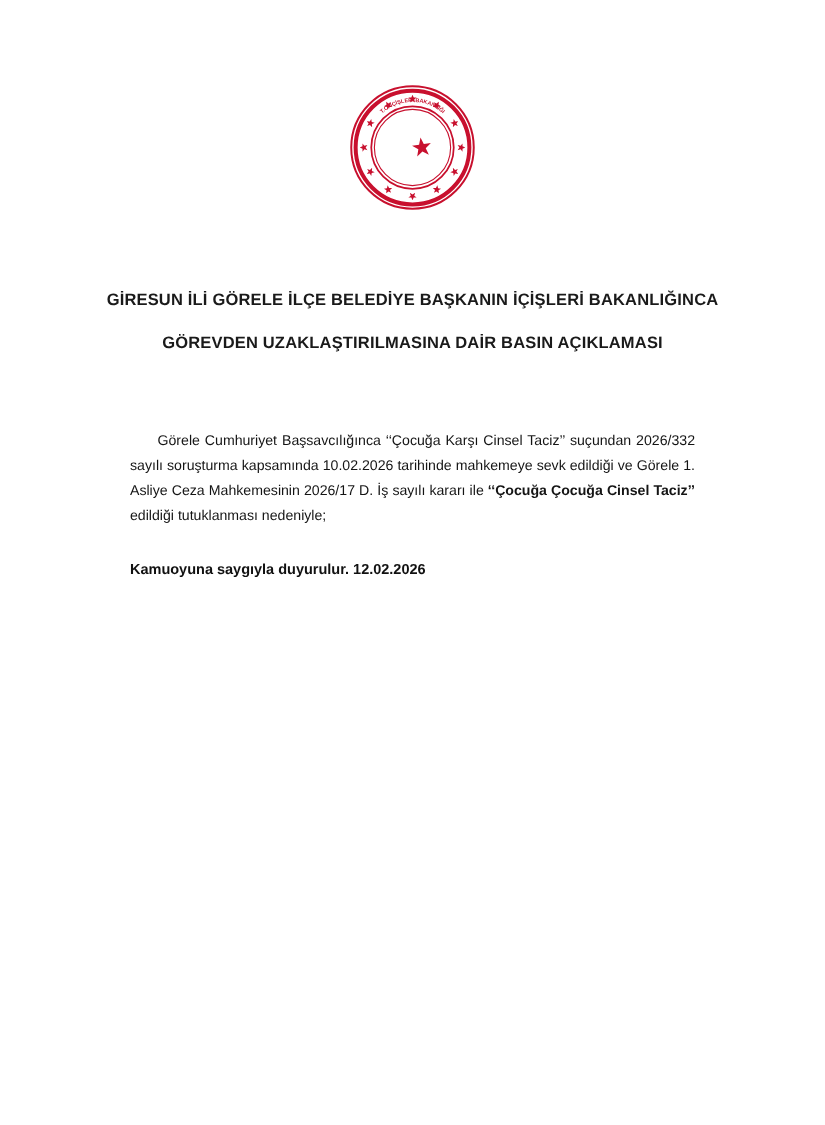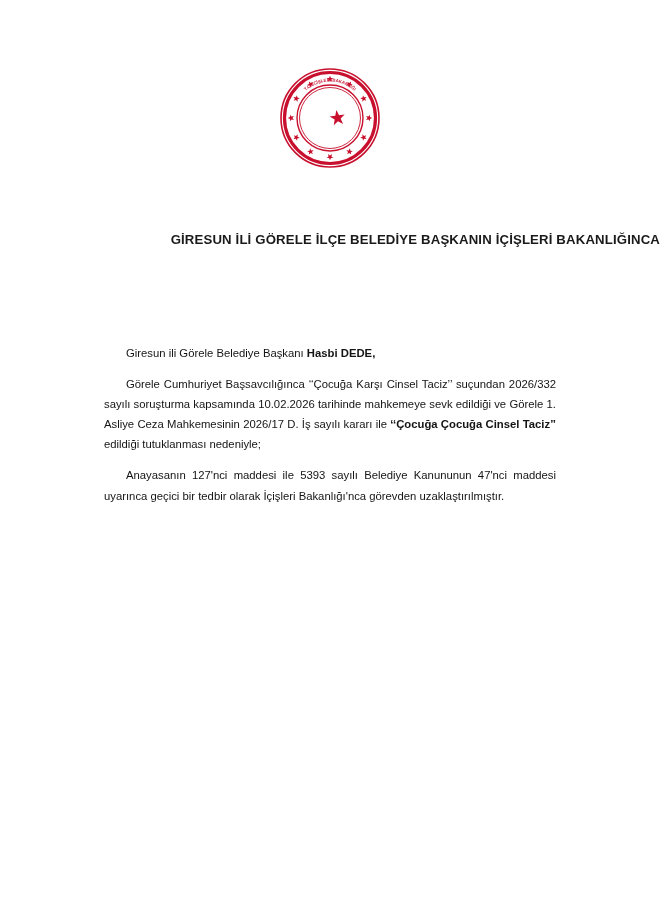--- a/index.html
+++ b/index.html
@@ -41,21 +41,21 @@
     width: 104px;
     height: 104px;
   }
 
   
   .title-block {
     position: absolute;
     top: 232px;
     left: 0;
     width: 660px;
-    text-align: right;
+    text-align: center;
   }
   .title-line {
     font-family: "Liberation Sans", sans-serif;
     font-weight: bold;
     font-size: 13.2px;
     letter-spacing: 0.15px;
     color: #1a1a1a;
     line-height: 1.2;
   }
   .title-line + .title-line {
@@ -168,29 +168,27 @@
         <g transform="translate(52,52)">
           <path d="M -6 -16 A 16 16 0 1 0 -6 16 A 13 13 0 1 1 -6 -16 Z" fill="#c8102e"></path>
           <polygon fill="#c8102e" transform="translate(7.5,0) rotate(-8)" points="0,-8 1.9,-2.5 7.6,-2.5 3,1 4.7,6.6 0,3.2 -4.7,6.6 -3,1 -7.6,-2.5 -1.9,-2.5"></polygon>
         </g>
       </svg>
     </div>
   </div>
 
   <div class="title-block">
     <div class="title-line">GİRESUN İLİ GÖRELE İLÇE BELEDİYE BAŞKANIN İÇİŞLERİ BAKANLIĞINCA</div>
+    <div class="title-line">GÖREVDEN UZAKLAŞTIRILMASINA DAİR BASIN AÇIKLAMASI</div>
   </div>
 
   <div class="body-block">
 
-    <p class="para indent">
-      <span class="inline">Giresun ili Görele Belediye Başkanı </span><b>Hasbi DEDE,</b>
-    </p>
 
     <p class="para indent">
       <span class="inline">Görele Cumhuriyet Başsavcılığınca ‘‘Çocuğa Karşı Cinsel Taciz’’ suçundan 2026/332 sayılı soruşturma kapsamında 10.02.2026 tarihinde mahkemeye sevk edildiği ve Görele 1. Asliye Ceza Mahkemesinin 2026/17 D. İş sayılı kararı ile </span><b>‘‘Çocuğa Çocuğa Cinsel Taciz’’</b><span class="inline"> edildiği tutuklanması nedeniyle;</span>
     </p>
 
-    <p class="para indent">Anayasanın 127'nci maddesi ile 5393 sayılı Belediye Kanununun 47'nci maddesi uyarınca geçici bir tedbir olarak İçişleri Bakanlığı'nca görevden uzaklaştırılmıştır.</p>
 
+    <div class="closing">Kamuoyuna saygıyla duyurulur. 12.02.2026</div>
   </div>
 
 </div>
 
 </body></html>

